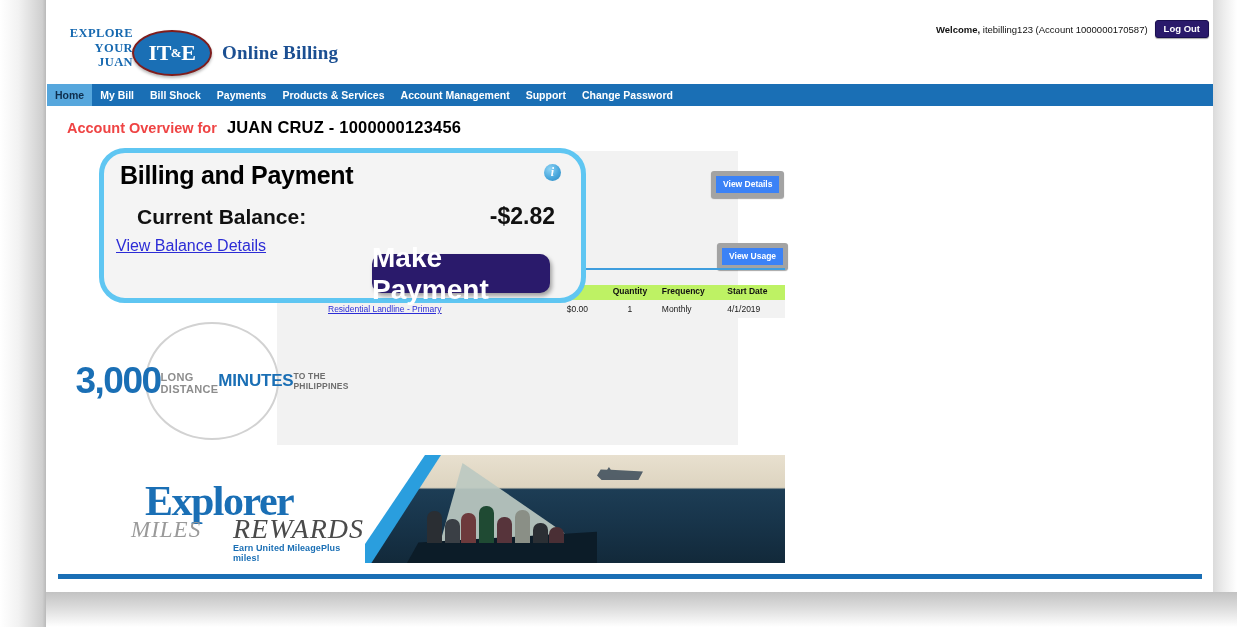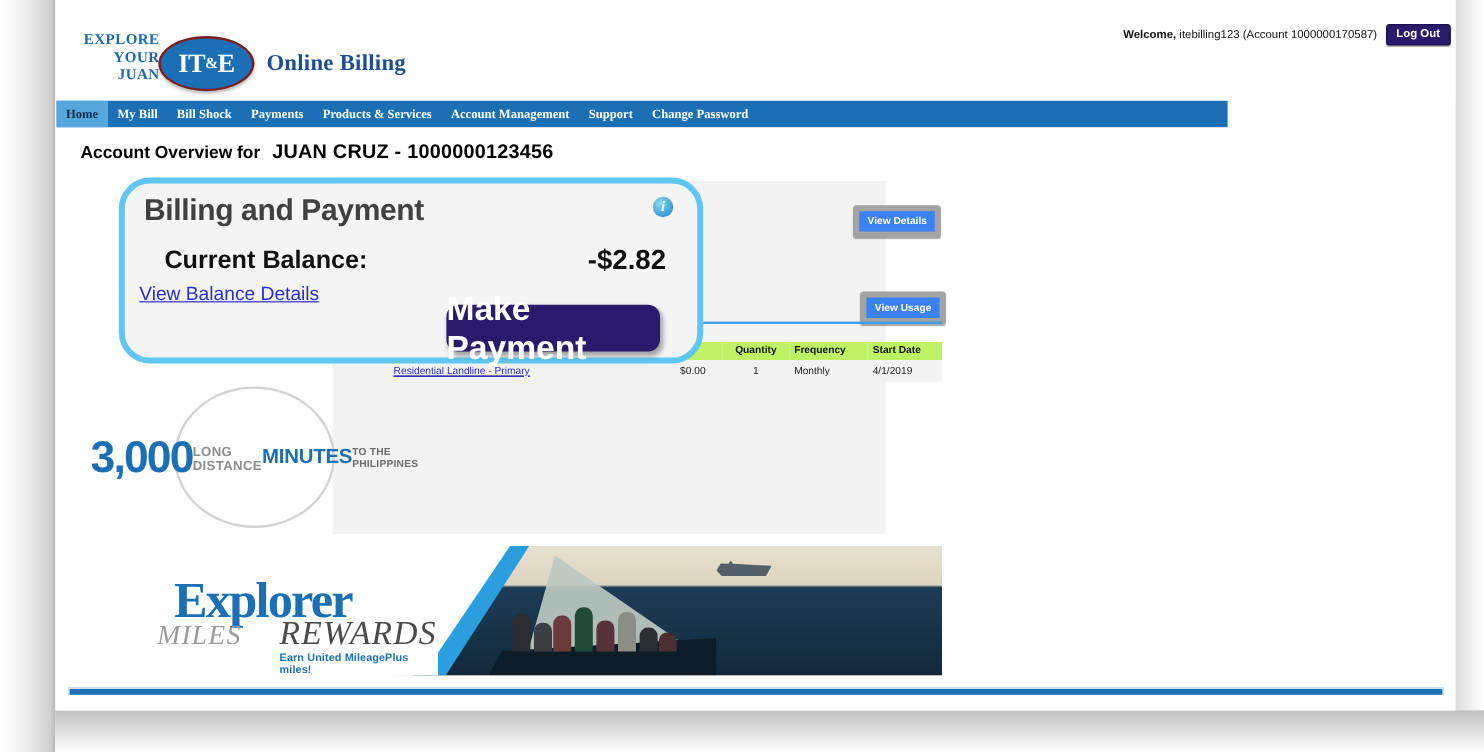--- a/index.html
+++ b/index.html
@@ -124,25 +124,24 @@
     border-radius: 3px;
     border: 1px solid #1a0f50;
     box-shadow: 0 1px 1px rgba(0,0,0,0.35);
     cursor: pointer;
   }
 
   
   #navbar {
     position: absolute;
     left: 0; top: 84px;
-    width: 976px; height: 22px;
+    width: 1166px; height: 22px;
     background: #1a6fb5;
     display: flex;
     align-items: stretch;
-    font-family: Liberation Serif, serif;
   }
   .nav-item {
     display: flex;
     align-items: center;
     padding: 0 8px;
     color: #ffffff;
     font-size: 10.5px;
     font-weight: bold;
     white-space: nowrap;
     cursor: pointer;
@@ -156,21 +155,21 @@
   #overview-title {
     position: absolute;
     left: 20px; top: 118px;
     display: flex;
     align-items: baseline;
     gap: 10px;
   }
   #overview-label {
     font-size: 14.5px;
     font-weight: bold;
-    color: #000000;
+    color: #ef4444;
   }
   #overview-account {
     font-size: 16.5px;
     font-weight: bold;
     color: #000000;
     letter-spacing: 0.2px;
   }
 
   
   #content-panel {
@@ -437,21 +436,21 @@
     background: #f4f4f4;
     border: 5px solid #5fc6f2;
     border-radius: 26px;
     box-sizing: border-box;
   }
   #billing-heading {
     position: absolute;
     left: 16px; top: 8px;
     font-size: 25px;
     font-weight: bold;
-    color: #404040;
+    color: #000000;
     letter-spacing: -0.3px;
   }
   #info-icon {
     position: absolute;
     right: 20px; top: 11px;
     width: 17px; height: 17px;
     border-radius: 50%;
     background: radial-gradient(circle at 35% 30%, #8fd4f5 0%, #4aa8dd 55%, #2c86bd 100%);
     display: flex;
     align-items: center;

